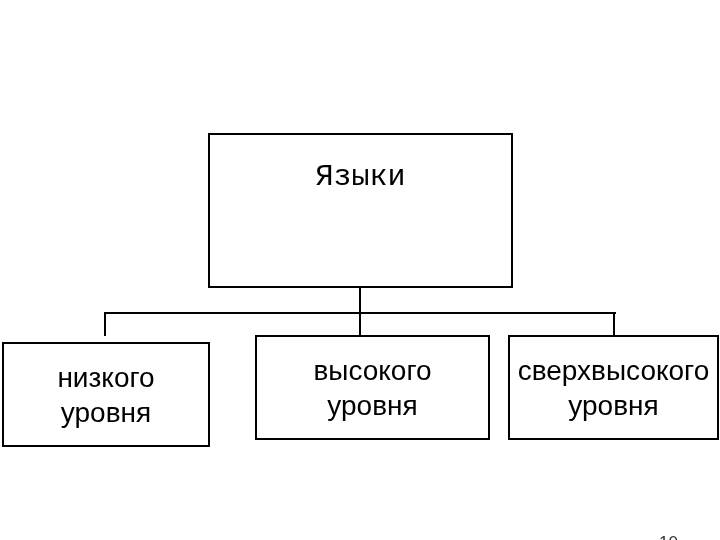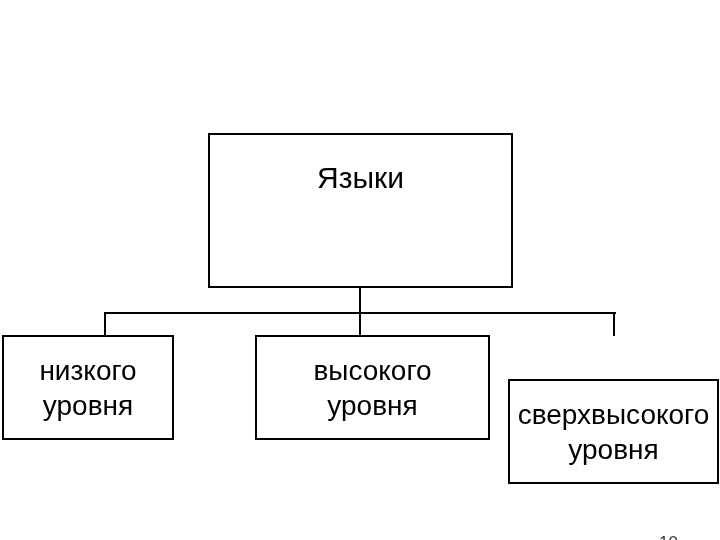--- a/index.html
+++ b/index.html
@@ -27,31 +27,32 @@
     display: block;
   }
   .node-root {
     left: 208px;
     top: 133px;
     width: 305px;
     height: 155px;
     font-size: 30px;
     line-height: 37px;
     padding-top: 24px;
+    font-family: Liberation Mono, monospace;
   }
   .node-child {
     display: flex;
     flex-direction: column;
     justify-content: center;
     font-size: 28px;
     line-height: 35px;
   }
-  .node-low   { left: 2px;   top: 335px; width: 172px; height: 105px; }
+  .node-low   { left: 2px;   top: 342px; width: 208px; height: 105px; }
   .node-high  { left: 255px; top: 335px; width: 235px; height: 105px; }
-  .node-ultra { left: 508px; top: 335px; width: 211px; height: 105px; margin-top: 44px; }
+  .node-ultra { left: 508px; top: 335px; width: 211px; height: 105px; }
   .connector {
     position: absolute;
     background: var(--border-color, #000000);
   }
   .conn-stem       { left: 359px; top: 288px; width: 2px;   height: 26px; }
   .conn-bar        { left: 104px; top: 312px; width: 512px; height: 2px;  }
   .conn-drop-low   { left: 104px; top: 312px; width: 2px;   height: 24px; }
   .conn-drop-high  { left: 359px; top: 312px; width: 2px;   height: 24px; }
   .conn-drop-ultra { left: 613px; top: 312px; width: 2px;   height: 24px; }
   .page-number {

